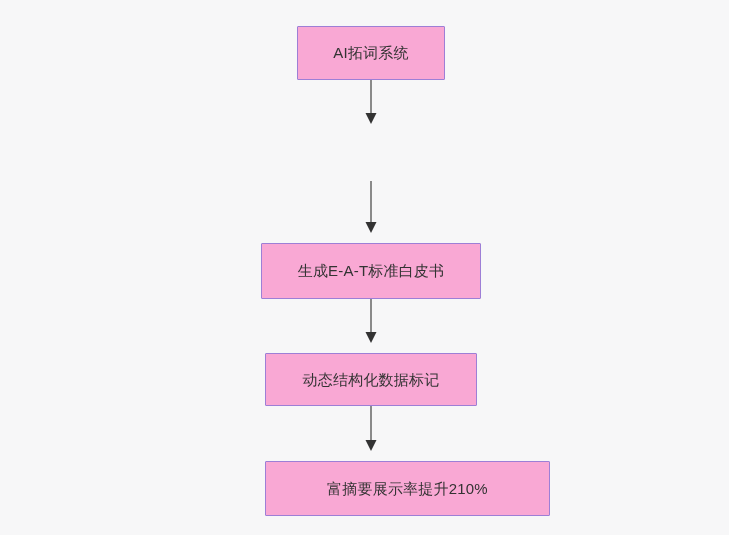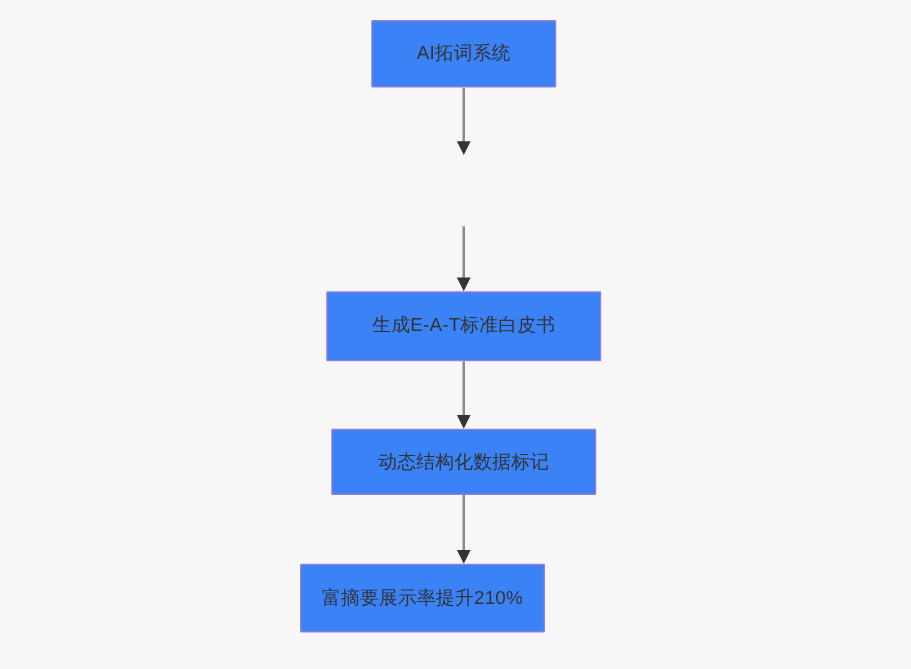--- a/index.html
+++ b/index.html
@@ -18,45 +18,46 @@
   #flowchart-canvas {
     position: relative;
     width: 729px;
     height: 535px;
   }
 
   
   .node {
     position: absolute;
     box-sizing: border-box;
-    background: #3b82f6;
+    background: #f9a8d4;
     border: 1.4px solid #9d7fd6;
     border-radius: 1px;
     display: flex;
     align-items: center;
     justify-content: center;
     color: #333333;
     font-size: 15px;
     line-height: 1.2;
     letter-spacing: 0.2px;
     white-space: nowrap;
     user-select: none;
+    margin-top: 10px;
   }
 
   .node-label {
     display: block;
     text-align: center;
   }
 
   
   #node-0 { left: 297px; top: 16px;  width: 148px; height: 54px; }
   #node-1 { left: 276px; top: 124px; width: 190px; height: 57px; }
   #node-2 { left: 261px; top: 233px; width: 220px; height: 56px; }
   #node-3 { left: 265px; top: 343px; width: 212px; height: 53px; }
-  #node-4 { left: 240px; top: 451px; width: 196px; height: 55px; justify-content: center; }
+  #node-4 { left: 265px; top: 451px; width: 285px; height: 55px; justify-content: center; }
 
   
   .edge {
     position: absolute;
     left: 0;
     top: 0;
     width: 729px;
     height: 535px;
     pointer-events: none;
   }

